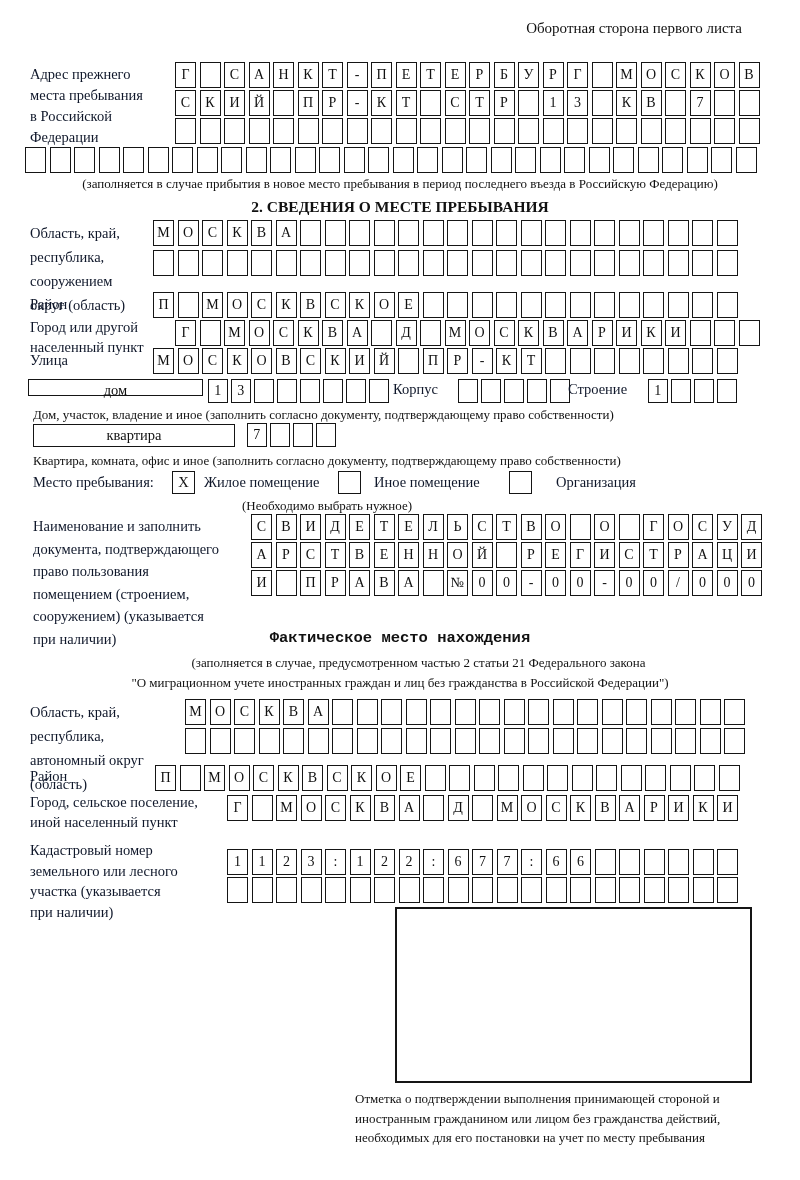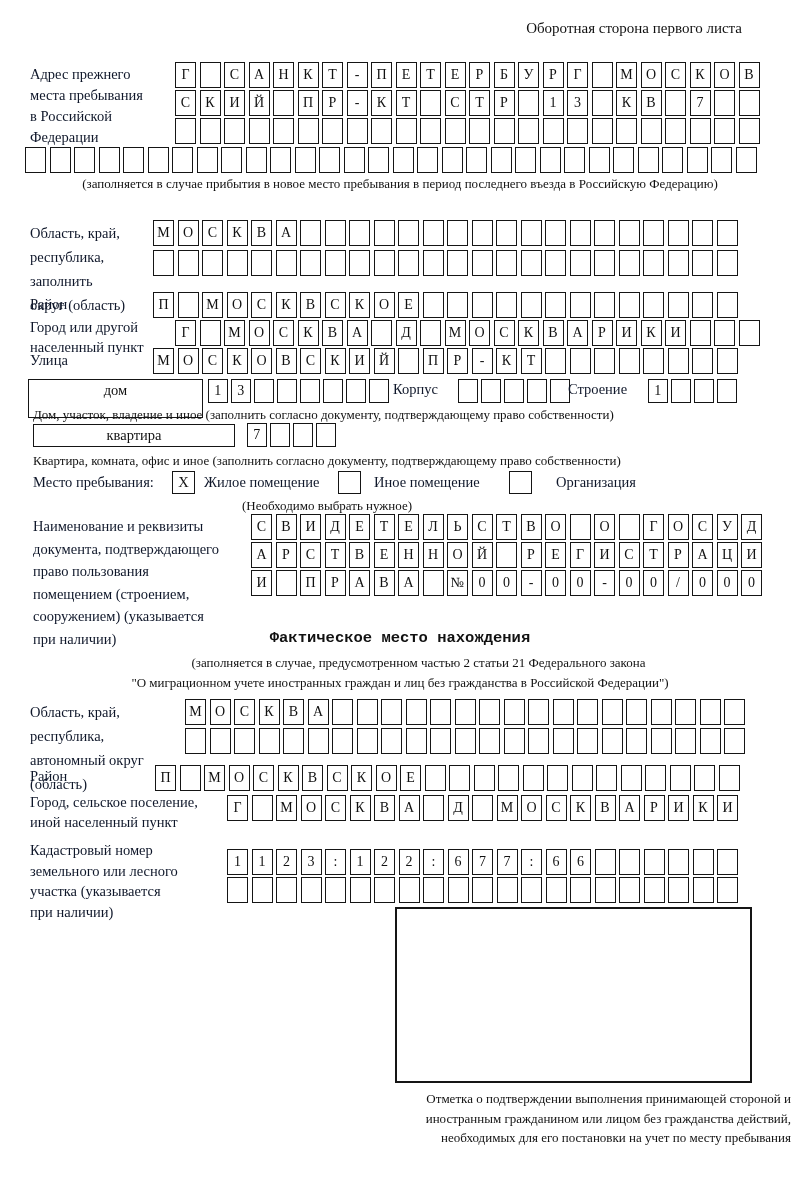--- a/index.html
+++ b/index.html
@@ -32,43 +32,44 @@
     <div>места пребывания</div>
     <div>в Российской</div>
     <div>Федерации</div>
   </div>
   <div class="boxrow" style="left:175px;top:62px;"><span class="cell">Г</span><span class="cell"></span><span class="cell">С</span><span class="cell">А</span><span class="cell">Н</span><span class="cell">К</span><span class="cell">Т</span><span class="cell">-</span><span class="cell">П</span><span class="cell">Е</span><span class="cell">Т</span><span class="cell">Е</span><span class="cell">Р</span><span class="cell">Б</span><span class="cell">У</span><span class="cell">Р</span><span class="cell">Г</span><span class="cell"></span><span class="cell">М</span><span class="cell">О</span><span class="cell">С</span><span class="cell">К</span><span class="cell">О</span><span class="cell">В</span></div>
   <div class="boxrow" style="left:175px;top:90px;"><span class="cell">С</span><span class="cell">К</span><span class="cell">И</span><span class="cell">Й</span><span class="cell"></span><span class="cell">П</span><span class="cell">Р</span><span class="cell">-</span><span class="cell">К</span><span class="cell">Т</span><span class="cell"></span><span class="cell">С</span><span class="cell">Т</span><span class="cell">Р</span><span class="cell"></span><span class="cell">1</span><span class="cell">3</span><span class="cell"></span><span class="cell">К</span><span class="cell">В</span><span class="cell"></span><span class="cell">7</span><span class="cell"></span><span class="cell"></span></div>
   <div class="boxrow" style="left:175px;top:118px;"><span class="cell"></span><span class="cell"></span><span class="cell"></span><span class="cell"></span><span class="cell"></span><span class="cell"></span><span class="cell"></span><span class="cell"></span><span class="cell"></span><span class="cell"></span><span class="cell"></span><span class="cell"></span><span class="cell"></span><span class="cell"></span><span class="cell"></span><span class="cell"></span><span class="cell"></span><span class="cell"></span><span class="cell"></span><span class="cell"></span><span class="cell"></span><span class="cell"></span><span class="cell"></span><span class="cell"></span></div>
   <div class="boxrow" style="left:25px;top:147px;"><span class="cell"></span><span class="cell"></span><span class="cell"></span><span class="cell"></span><span class="cell"></span><span class="cell"></span><span class="cell"></span><span class="cell"></span><span class="cell"></span><span class="cell"></span><span class="cell"></span><span class="cell"></span><span class="cell"></span><span class="cell"></span><span class="cell"></span><span class="cell"></span><span class="cell"></span><span class="cell"></span><span class="cell"></span><span class="cell"></span><span class="cell"></span><span class="cell"></span><span class="cell"></span><span class="cell"></span><span class="cell"></span><span class="cell"></span><span class="cell"></span><span class="cell"></span><span class="cell"></span><span class="cell"></span></div>
   <div class="cap ctr" style="top:176px;">(заполняется в случае прибытия в новое место пребывания в период последнего въезда в Российскую Федерацию)</div>
 
+  <div class="hdr" style="top:198px;">2. СВЕДЕНИЯ О МЕСТЕ ПРЕБЫВАНИЯ</div>
 
   <div class="lbl" style="left:30px;top:221px;line-height:24px;">
     <div>Область, край,</div>
     <div>республика,</div>
-    <div>заполнить</div>
+    <div>сооружением</div>
     <div>округ (область)</div>
   </div>
   <div class="boxrow" style="left:153px;top:220px;"><span class="cell">М</span><span class="cell">О</span><span class="cell">С</span><span class="cell">К</span><span class="cell">В</span><span class="cell">А</span><span class="cell"></span><span class="cell"></span><span class="cell"></span><span class="cell"></span><span class="cell"></span><span class="cell"></span><span class="cell"></span><span class="cell"></span><span class="cell"></span><span class="cell"></span><span class="cell"></span><span class="cell"></span><span class="cell"></span><span class="cell"></span><span class="cell"></span><span class="cell"></span><span class="cell"></span><span class="cell"></span></div>
   <div class="boxrow" style="left:153px;top:250px;"><span class="cell"></span><span class="cell"></span><span class="cell"></span><span class="cell"></span><span class="cell"></span><span class="cell"></span><span class="cell"></span><span class="cell"></span><span class="cell"></span><span class="cell"></span><span class="cell"></span><span class="cell"></span><span class="cell"></span><span class="cell"></span><span class="cell"></span><span class="cell"></span><span class="cell"></span><span class="cell"></span><span class="cell"></span><span class="cell"></span><span class="cell"></span><span class="cell"></span><span class="cell"></span><span class="cell"></span></div>
 
   <div class="lbl" style="left:30px;top:296px;">Район</div>
   <div class="boxrow" style="left:153px;top:292px;"><span class="cell">П</span><span class="cell"></span><span class="cell">М</span><span class="cell">О</span><span class="cell">С</span><span class="cell">К</span><span class="cell">В</span><span class="cell">С</span><span class="cell">К</span><span class="cell">О</span><span class="cell">Е</span><span class="cell"></span><span class="cell"></span><span class="cell"></span><span class="cell"></span><span class="cell"></span><span class="cell"></span><span class="cell"></span><span class="cell"></span><span class="cell"></span><span class="cell"></span><span class="cell"></span><span class="cell"></span><span class="cell"></span></div>
 
   <div class="lbl" style="left:30px;top:317px;line-height:20px;">
     <div>Город или другой</div>
     <div>населенный пункт</div>
   </div>
   <div class="boxrow" style="left:175px;top:320px;"><span class="cell">Г</span><span class="cell"></span><span class="cell">М</span><span class="cell">О</span><span class="cell">С</span><span class="cell">К</span><span class="cell">В</span><span class="cell">А</span><span class="cell"></span><span class="cell">Д</span><span class="cell"></span><span class="cell">М</span><span class="cell">О</span><span class="cell">С</span><span class="cell">К</span><span class="cell">В</span><span class="cell">А</span><span class="cell">Р</span><span class="cell">И</span><span class="cell">К</span><span class="cell">И</span><span class="cell"></span><span class="cell"></span><span class="cell"></span></div>
 
   <div class="lbl" style="left:30px;top:352px;">Улица</div>
   <div class="boxrow" style="left:153px;top:348px;"><span class="cell">М</span><span class="cell">О</span><span class="cell">С</span><span class="cell">К</span><span class="cell">О</span><span class="cell">В</span><span class="cell">С</span><span class="cell">К</span><span class="cell">И</span><span class="cell">Й</span><span class="cell"></span><span class="cell">П</span><span class="cell">Р</span><span class="cell">-</span><span class="cell">К</span><span class="cell">Т</span><span class="cell"></span><span class="cell"></span><span class="cell"></span><span class="cell"></span><span class="cell"></span><span class="cell"></span><span class="cell"></span><span class="cell"></span></div>
 
-  <div class="fieldbox" style="left:28px;top:379px;width:175px;height:39px;line-height:21px;">дом</div>
+  <div class="fieldbox" style="left:28px;top:379px;width:175px;height:17px;line-height:21px;">дом</div>
   <div class="boxrow small" style="left:208px;top:379px;"><span class="cell">1</span><span class="cell">3</span><span class="cell"></span><span class="cell"></span><span class="cell"></span><span class="cell"></span><span class="cell"></span><span class="cell"></span></div>
   <div class="lbl" style="left:393px;top:381px;">Корпус</div>
   <div class="boxrow small" style="left:458px;top:379px;"><span class="cell"></span><span class="cell"></span><span class="cell"></span><span class="cell"></span><span class="cell"></span></div>
   <div class="lbl" style="left:568px;top:381px;">Строение</div>
   <div class="boxrow small" style="left:648px;top:379px;"><span class="cell">1</span><span class="cell"></span><span class="cell"></span><span class="cell"></span></div>
   <div class="cap" style="left:33px;top:407px;">Дом, участок, владение и иное (заполнить согласно документу, подтверждающему право собственности)</div>
 
   <div class="fieldbox" style="left:33px;top:424px;width:202px;height:23px;line-height:20px;">квартира</div>
   <div class="boxrow small" style="left:247px;top:423px;"><span class="cell">7</span><span class="cell"></span><span class="cell"></span><span class="cell"></span></div>
   <div class="cap" style="left:33px;top:453px;">Квартира, комната, офис и иное (заполнить согласно документу, подтверждающему право собственности)</div>
@@ -76,21 +77,21 @@
   <div class="lbl" style="left:33px;top:474px;">Место пребывания:</div>
   <div class="chk" style="left:172px;top:471px;">X</div>
   <div class="lbl" style="left:204px;top:474px;">Жилое помещение</div>
   <div class="chk" style="left:338px;top:471px;"></div>
   <div class="lbl" style="left:374px;top:474px;">Иное помещение</div>
   <div class="chk" style="left:509px;top:471px;"></div>
   <div class="lbl" style="left:556px;top:474px;">Организация</div>
   <div class="cap" style="left:242px;top:498px;">(Необходимо выбрать нужное)</div>
 
   <div class="lbl" style="left:33px;top:515px;line-height:22.5px;">
-    <div>Наименование и реквизиты</div>
+    <div>Наименование и заполнить</div>
     <div>документа, подтверждающего</div>
     <div>право пользования</div>
     <div>помещением (строением,</div>
     <div>сооружением) (указывается</div>
     <div>при наличии)</div>
   </div>
   <div class="boxrow" style="left:251px;top:514px;"><span class="cell">С</span><span class="cell">В</span><span class="cell">И</span><span class="cell">Д</span><span class="cell">Е</span><span class="cell">Т</span><span class="cell">Е</span><span class="cell">Л</span><span class="cell">Ь</span><span class="cell">С</span><span class="cell">Т</span><span class="cell">В</span><span class="cell">О</span><span class="cell"></span><span class="cell">О</span><span class="cell"></span><span class="cell">Г</span><span class="cell">О</span><span class="cell">С</span><span class="cell">У</span><span class="cell">Д</span></div>
   <div class="boxrow" style="left:251px;top:542px;"><span class="cell">А</span><span class="cell">Р</span><span class="cell">С</span><span class="cell">Т</span><span class="cell">В</span><span class="cell">Е</span><span class="cell">Н</span><span class="cell">Н</span><span class="cell">О</span><span class="cell">Й</span><span class="cell"></span><span class="cell">Р</span><span class="cell">Е</span><span class="cell">Г</span><span class="cell">И</span><span class="cell">С</span><span class="cell">Т</span><span class="cell">Р</span><span class="cell">А</span><span class="cell">Ц</span><span class="cell">И</span></div>
   <div class="boxrow" style="left:251px;top:570px;"><span class="cell">И</span><span class="cell"></span><span class="cell">П</span><span class="cell">Р</span><span class="cell">А</span><span class="cell">В</span><span class="cell">А</span><span class="cell"></span><span class="cell">№</span><span class="cell">0</span><span class="cell">0</span><span class="cell">-</span><span class="cell">0</span><span class="cell">0</span><span class="cell">-</span><span class="cell">0</span><span class="cell">0</span><span class="cell">/</span><span class="cell">0</span><span class="cell">0</span><span class="cell">0</span></div>
 
@@ -119,15 +120,15 @@
   <div class="lbl" style="left:30px;top:840px;line-height:20.5px;">
     <div>Кадастровый номер</div>
     <div>земельного или лесного</div>
     <div>участка (указывается</div>
     <div>при наличии)</div>
   </div>
   <div class="boxrow" style="left:227px;top:849px;"><span class="cell">1</span><span class="cell">1</span><span class="cell">2</span><span class="cell">3</span><span class="cell">:</span><span class="cell">1</span><span class="cell">2</span><span class="cell">2</span><span class="cell">:</span><span class="cell">6</span><span class="cell">7</span><span class="cell">7</span><span class="cell">:</span><span class="cell">6</span><span class="cell">6</span><span class="cell"></span><span class="cell"></span><span class="cell"></span><span class="cell"></span><span class="cell"></span><span class="cell"></span></div>
   <div class="boxrow" style="left:227px;top:877px;"><span class="cell"></span><span class="cell"></span><span class="cell"></span><span class="cell"></span><span class="cell"></span><span class="cell"></span><span class="cell"></span><span class="cell"></span><span class="cell"></span><span class="cell"></span><span class="cell"></span><span class="cell"></span><span class="cell"></span><span class="cell"></span><span class="cell"></span><span class="cell"></span><span class="cell"></span><span class="cell"></span><span class="cell"></span><span class="cell"></span><span class="cell"></span></div>
 
   <div class="stamp" style="left:395px;top:907px;width:357px;height:176px;"></div>
-  <div class="cap" style="left:355px;top:1089px;width:436px;text-align:right;line-height:19.5px;">Отметка о подтверждении выполнения принимающей стороной и иностранным гражданином или лицом без гражданства действий, необходимых для его постановки на учет по месту пребывания</div>
+  <div class="cap" style="left:355px;top:1089px;width:436px;text-align:left;line-height:19.5px;">Отметка о подтверждении выполнения принимающей стороной и иностранным гражданином или лицом без гражданства действий, необходимых для его постановки на учет по месту пребывания</div>
 
 </div>
 
 </body></html>

